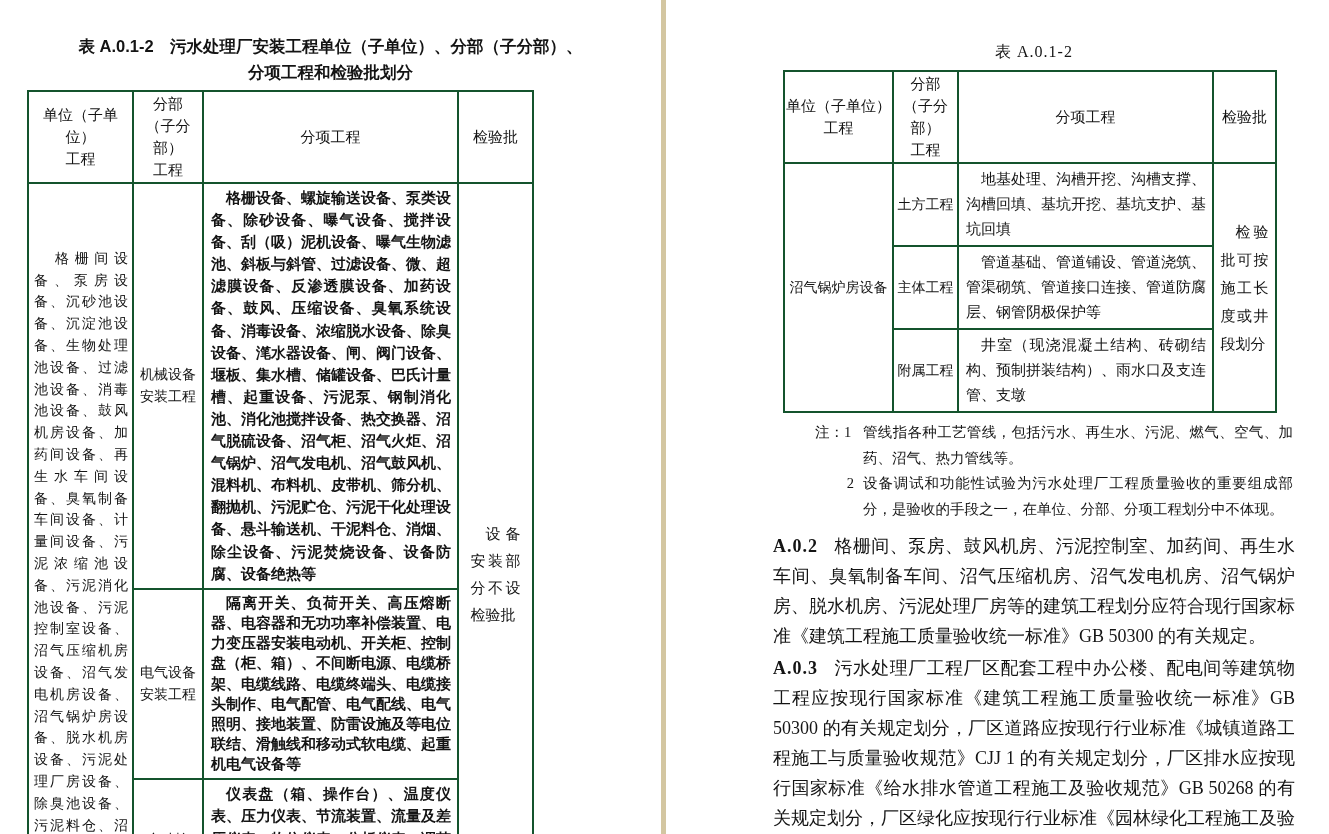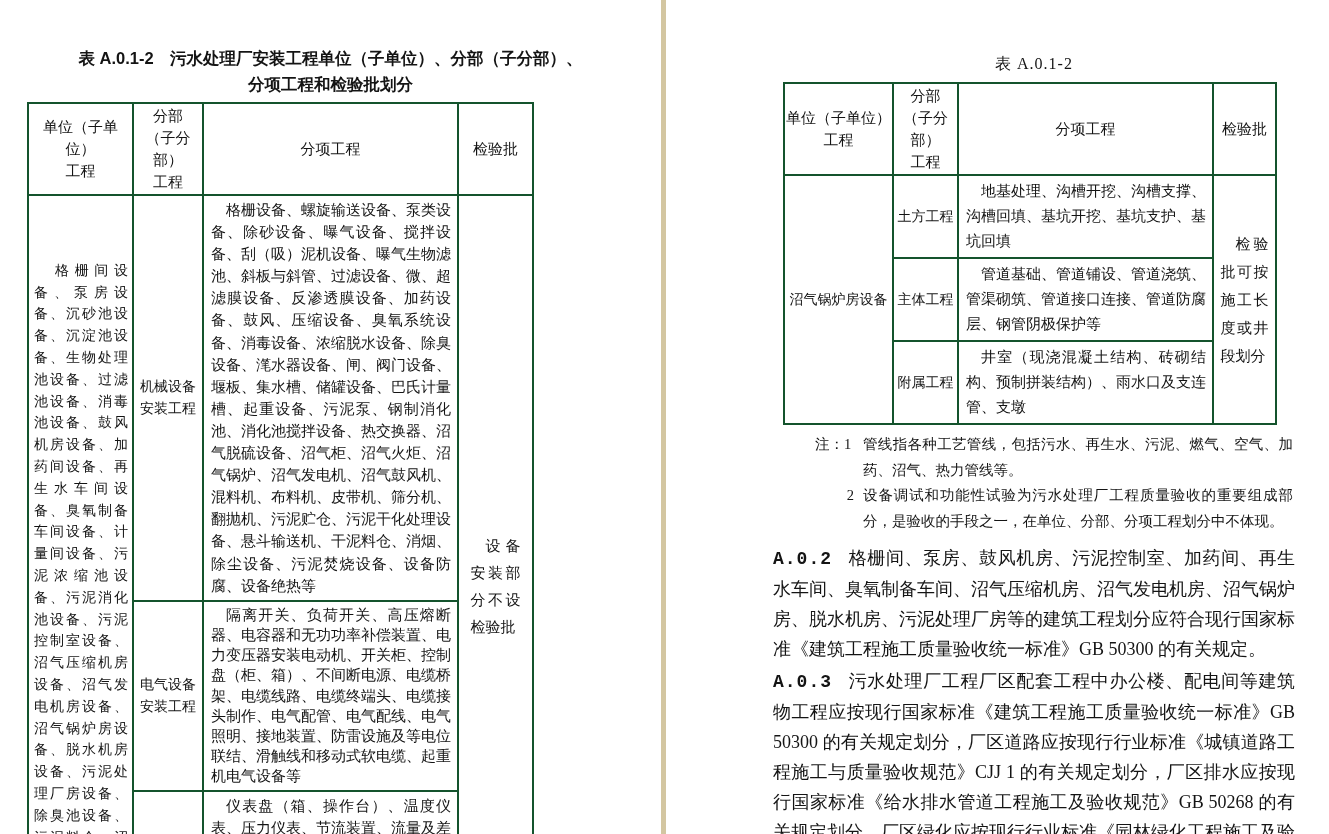--- a/index.html
+++ b/index.html
@@ -2,21 +2,21 @@
 <html><head>
 <meta charset="utf-8">
 <style>
   html,body{margin:0;padding:0;}
   body{
     width:1329px;height:834px;position:relative;
     background:#ffffff;color:#141414;
     font-family:"Liberation Serif","DejaVu Serif",serif;
     overflow:hidden;
   }
-  .page{position:absolute;top:15px;height:704px;background:#fff;}
+  .page{position:absolute;top:3px;height:704px;background:#fff;}
   .page-left{left:0;width:661px;}
   .page-right{left:666px;width:663px;}
   .gutter{position:absolute;top:0;left:661px;width:5px;height:834px;}
 
   
   .lp-title{
     margin:30px auto 0;width:560px;text-align:center;
     font-family:"Liberation Sans","DejaVu Sans",sans-serif;
     font-weight:bold;font-size:16.5px;line-height:26px;white-space:pre-line;
   }
@@ -30,21 +30,21 @@
   .cell-unit{
     font-size:14px;line-height:21.8px;text-align:justify;
     padding:2px 4px 2px 5px;text-indent:1.5em;vertical-align:middle;
   }
   .cell-div{
     font-size:14px;text-align:center;white-space:pre-line;line-height:22px;padding:0 0;
   }
   .cell-items{
     font-size:15px;text-align:justify;padding:3px 6px 3px 7px;text-indent:1em;vertical-align:middle;
   }
-  .lp-items{line-height:22.1px;}
+  .lp-items{line-height:22.1px;font-weight:bold;}
   .cell-lot{
     font-size:15px;text-align:justify;text-indent:1em;line-height:27px;
     padding:0;vertical-align:middle;
   }
   .lot-inner{width:50px;margin:0 auto;text-align:justify;text-indent:1em;}
 
   
   .rp-content{position:absolute;left:107px;top:0;width:522px;}
   .rp-title{margin-top:39px;text-align:center;font-size:16px;letter-spacing:1px;}
   .rp-table{margin:7px 0 0 10px;}
@@ -52,21 +52,21 @@
   .rp-lot-inner{width:48px;margin:0 auto;text-align:justify;text-indent:1em;line-height:28px;}
 
   .notes{margin:7px 0 0 14px;width:506px;font-size:14.5px;line-height:25.5px;}
   .note-row{display:flex;margin-left:28px;}
   .note-label{flex:0 0 48px;white-space:nowrap;}
   .note-label.second{text-align:right;padding-right:9px;box-sizing:border-box;}
   .note-text{flex:1;text-align:justify;}
 
   .clauses{margin-top:9px;width:522px;}
   .clause{margin:0 0 2px 0;font-size:18px;line-height:30px;text-align:justify;}
-  .clause .cnum{font-weight:bold;font-family:Liberation Mono, monospace;margin-right:16px;letter-spacing:1px;margin-top:46px;}
+  .clause .cnum{font-weight:bold;font-family:Liberation Serif, serif;margin-right:16px;letter-spacing:1px;margin-top:46px;}
 </style>
 </head>
 <body>
 
 <div class="page page-left">
   <div class="lp-title">表 A.0.1-2　污水处理厂安装工程单位（子单位）、分部（子分部）、
 分项工程和检验批划分</div>
 
   <table class="lp-table">
     <colgroup>

